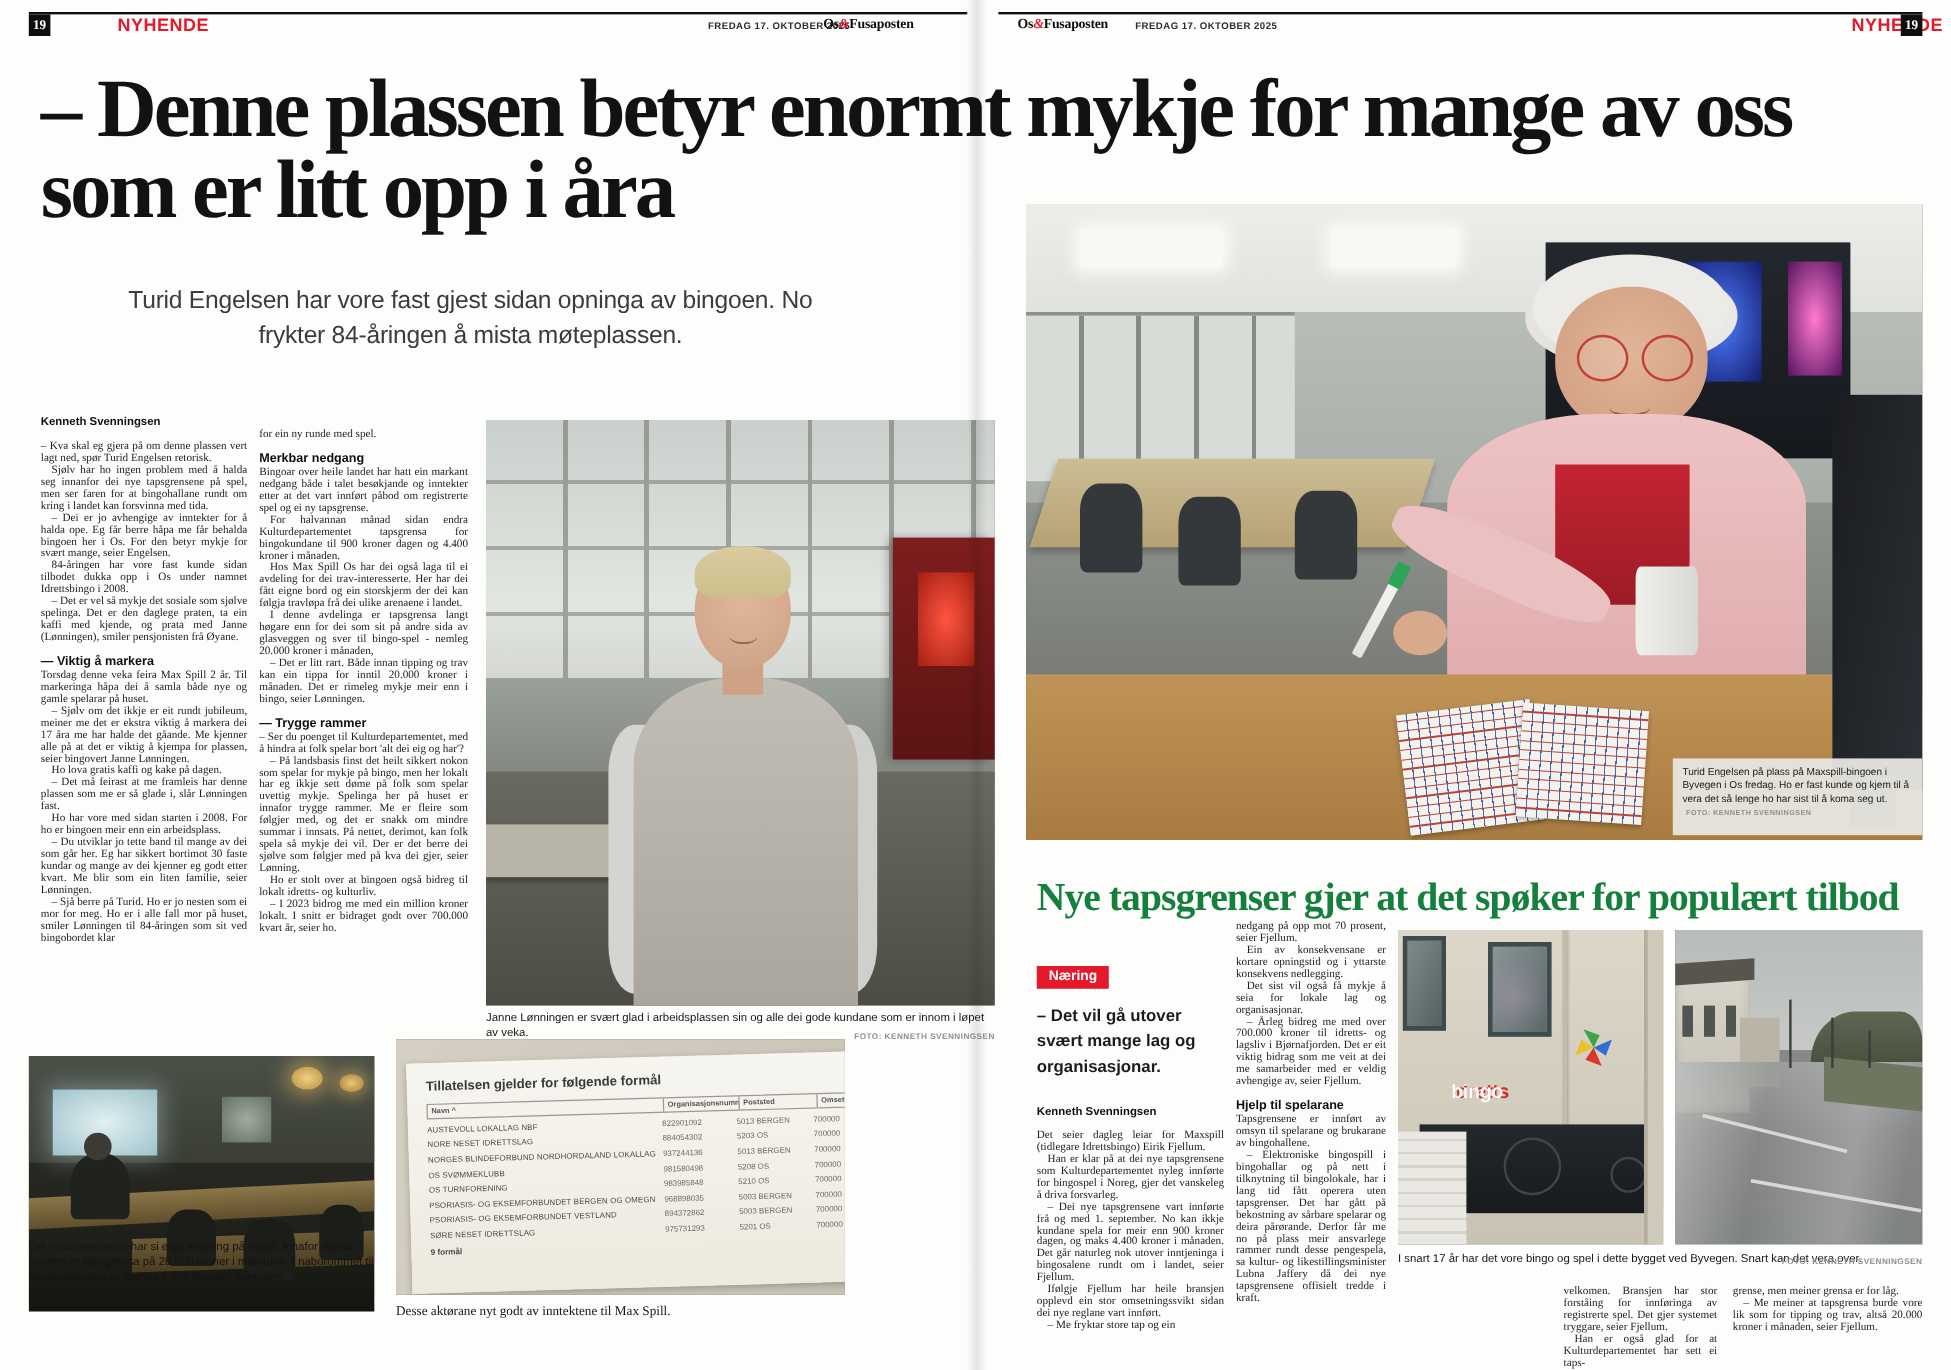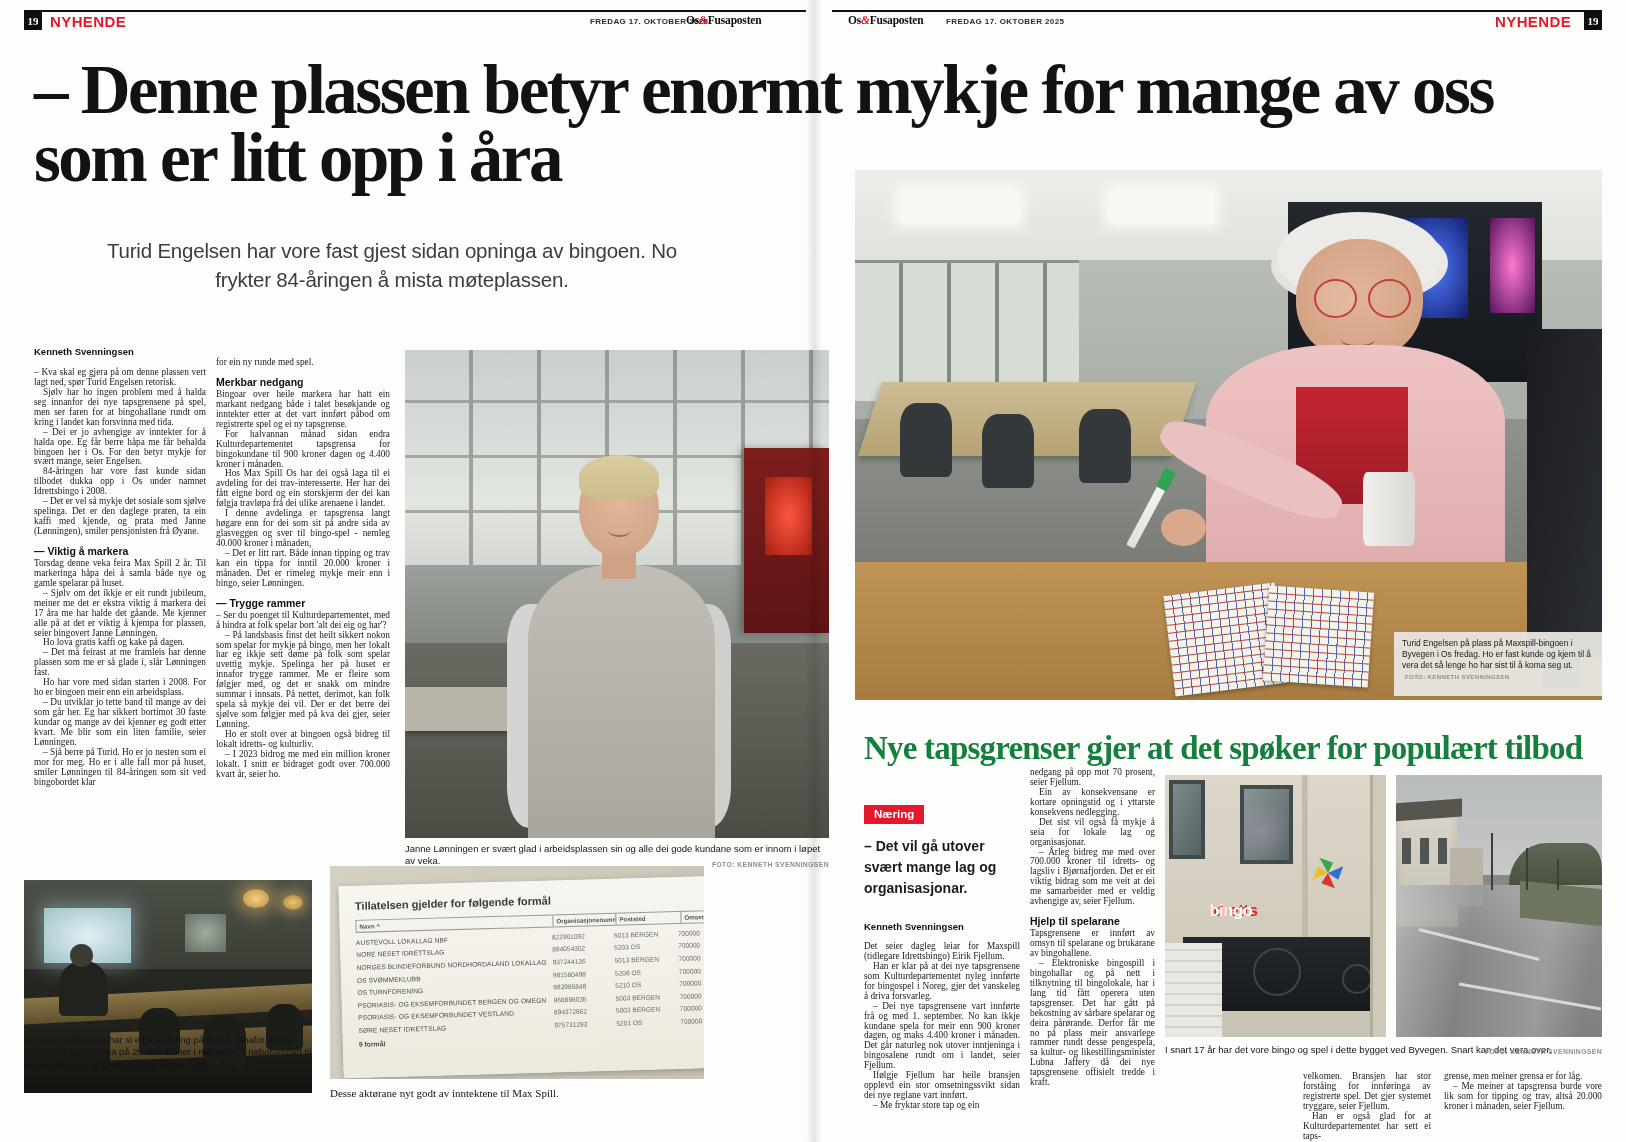--- a/index.html
+++ b/index.html
@@ -3,21 +3,21 @@
 <meta charset="utf-8">
 <style>
   html,body{margin:0;padding:0;background:#e9e9e9;}
   #spread{position:relative;width:1626px;height:1142px;background:#fdfdfc;overflow:hidden;
           font-family:"Liberation Serif",serif;color:#1c1c1c;}
   .abs{position:absolute;}
   
   .top-rule{position:absolute;top:10px;height:2px;background:#101010;}
   .pagenum{position:absolute;top:12px;width:18px;height:18px;background:#0e0e0e;color:#fff;
            font:700 11px "Liberation Serif",serif;display:flex;align-items:center;justify-content:center;}
-  .section-label{position:absolute;top:13px;color:#e4192c;font:700 15px "Liberation Sans",sans-serif;letter-spacing:.4px;}
+  .section-label{position:absolute;top:13px;color:#e4192c;font:700 15px "Liberation Sans",sans-serif;letter-spacing:.4px;margin-left:48px;}
   .header-date{position:absolute;top:17px;font:600 8px "Liberation Sans",sans-serif;color:#2c2c2c;letter-spacing:.4px;}
   .masthead{position:absolute;top:14px;font:700 11.5px "Liberation Serif",serif;color:#0d0d0d;letter-spacing:-.2px;}
   .masthead .amp{color:#e4192c;font-style:italic;}
   
   .headline1{position:absolute;left:34px;top:56px;width:1500px;font:600 69px/0.99 "Liberation Serif",serif;
              letter-spacing:-2.5px;color:#121212;}
   .standfirst{position:absolute;left:88px;top:236px;width:608px;text-align:center;
               font:400 20.5px/1.42 "Liberation Sans",sans-serif;color:#3c3c3c;letter-spacing:-.2px;}
   .byline{font:700 9.5px "Liberation Sans",sans-serif;color:#101010;}
   .bodycol{position:absolute;font:400 9.3px/1.07 "Liberation Serif",serif;color:#1b1b1b;text-align:justify;}
@@ -192,24 +192,24 @@
         <p>– Sjå berre på Turid. Ho er jo nesten som ei mor for meg. Ho er i alle fall mor på huset, smiler Lønningen til 84-åringen som sit ved bingobordet klar</p>
       </div>
   </div>
 
   <div class="bodycol" style="left:216px;top:358px;width:174px;">
     <div>
         <p>for ein ny runde med spel.</p>
       </div>
     <div class="subhead">Merkbar nedgang</div>
     <div>
-        <p>Bingoar over heile markera har hatt ein markant nedgang både i talet besøkjande og inntekter etter at det vart innført påbod om registrerte spel og ei ny tapsgrense.</p>
+        <p>Bingoar over heile landet har hatt ein markant nedgang både i talet besøkjande og inntekter etter at det vart innført påbod om registrerte spel og ei ny tapsgrense.</p>
         <p>For halvannan månad sidan endra Kulturdepartementet tapsgrensa for bingokundane til 900 kroner dagen og 4.400 kroner i månaden.</p>
         <p>Hos Max Spill Os har dei også laga til ei avdeling for dei trav-interesserte. Her har dei fått eigne bord og ein storskjerm der dei kan følgja travløpa frå dei ulike arenaene i landet.</p>
-        <p>I denne avdelinga er tapsgrensa langt høgare enn for dei som sit på andre sida av glasveggen og sver til bingo-spel - nemleg 40.000 kroner i månaden,</p>
+        <p>I denne avdelinga er tapsgrensa langt høgare enn for dei som sit på andre sida av glasveggen og sver til bingo-spel - nemleg 20.000 kroner i månaden,</p>
         <p>– Det er litt rart. Både innan tipping og trav kan ein tippa for inntil 20.000 kroner i månaden. Det er rimeleg mykje meir enn i bingo, seier Lønningen.</p>
       </div>
     <div class="subhead">— Trygge rammer</div>
     <div>
         <p>– Ser du poenget til Kulturdepartementet, med å hindra at folk spelar bort 'alt dei eig og har'?</p>
         <p>– På landsbasis finst det heilt sikkert nokon som spelar for mykje på bingo, men her lokalt har eg ikkje sett døme på folk som spelar uvettig mykje. Spelinga her på huset er innafor trygge rammer. Me er fleire som følgjer med, og det er snakk om mindre summar i innsats. På nettet, derimot, kan folk spela så mykje dei vil. Der er det berre dei sjølve som følgjer med på kva dei gjer, seier Lønning.</p>
         <p>Ho er stolt over at bingoen også bidreg til lokalt idretts- og kulturliv.</p>
         <p>– I 2023 bidrog me med ein million kroner lokalt. I snitt er bidraget godt over 700.000 kvart år, seier ho.</p>
       </div>
   </div>

